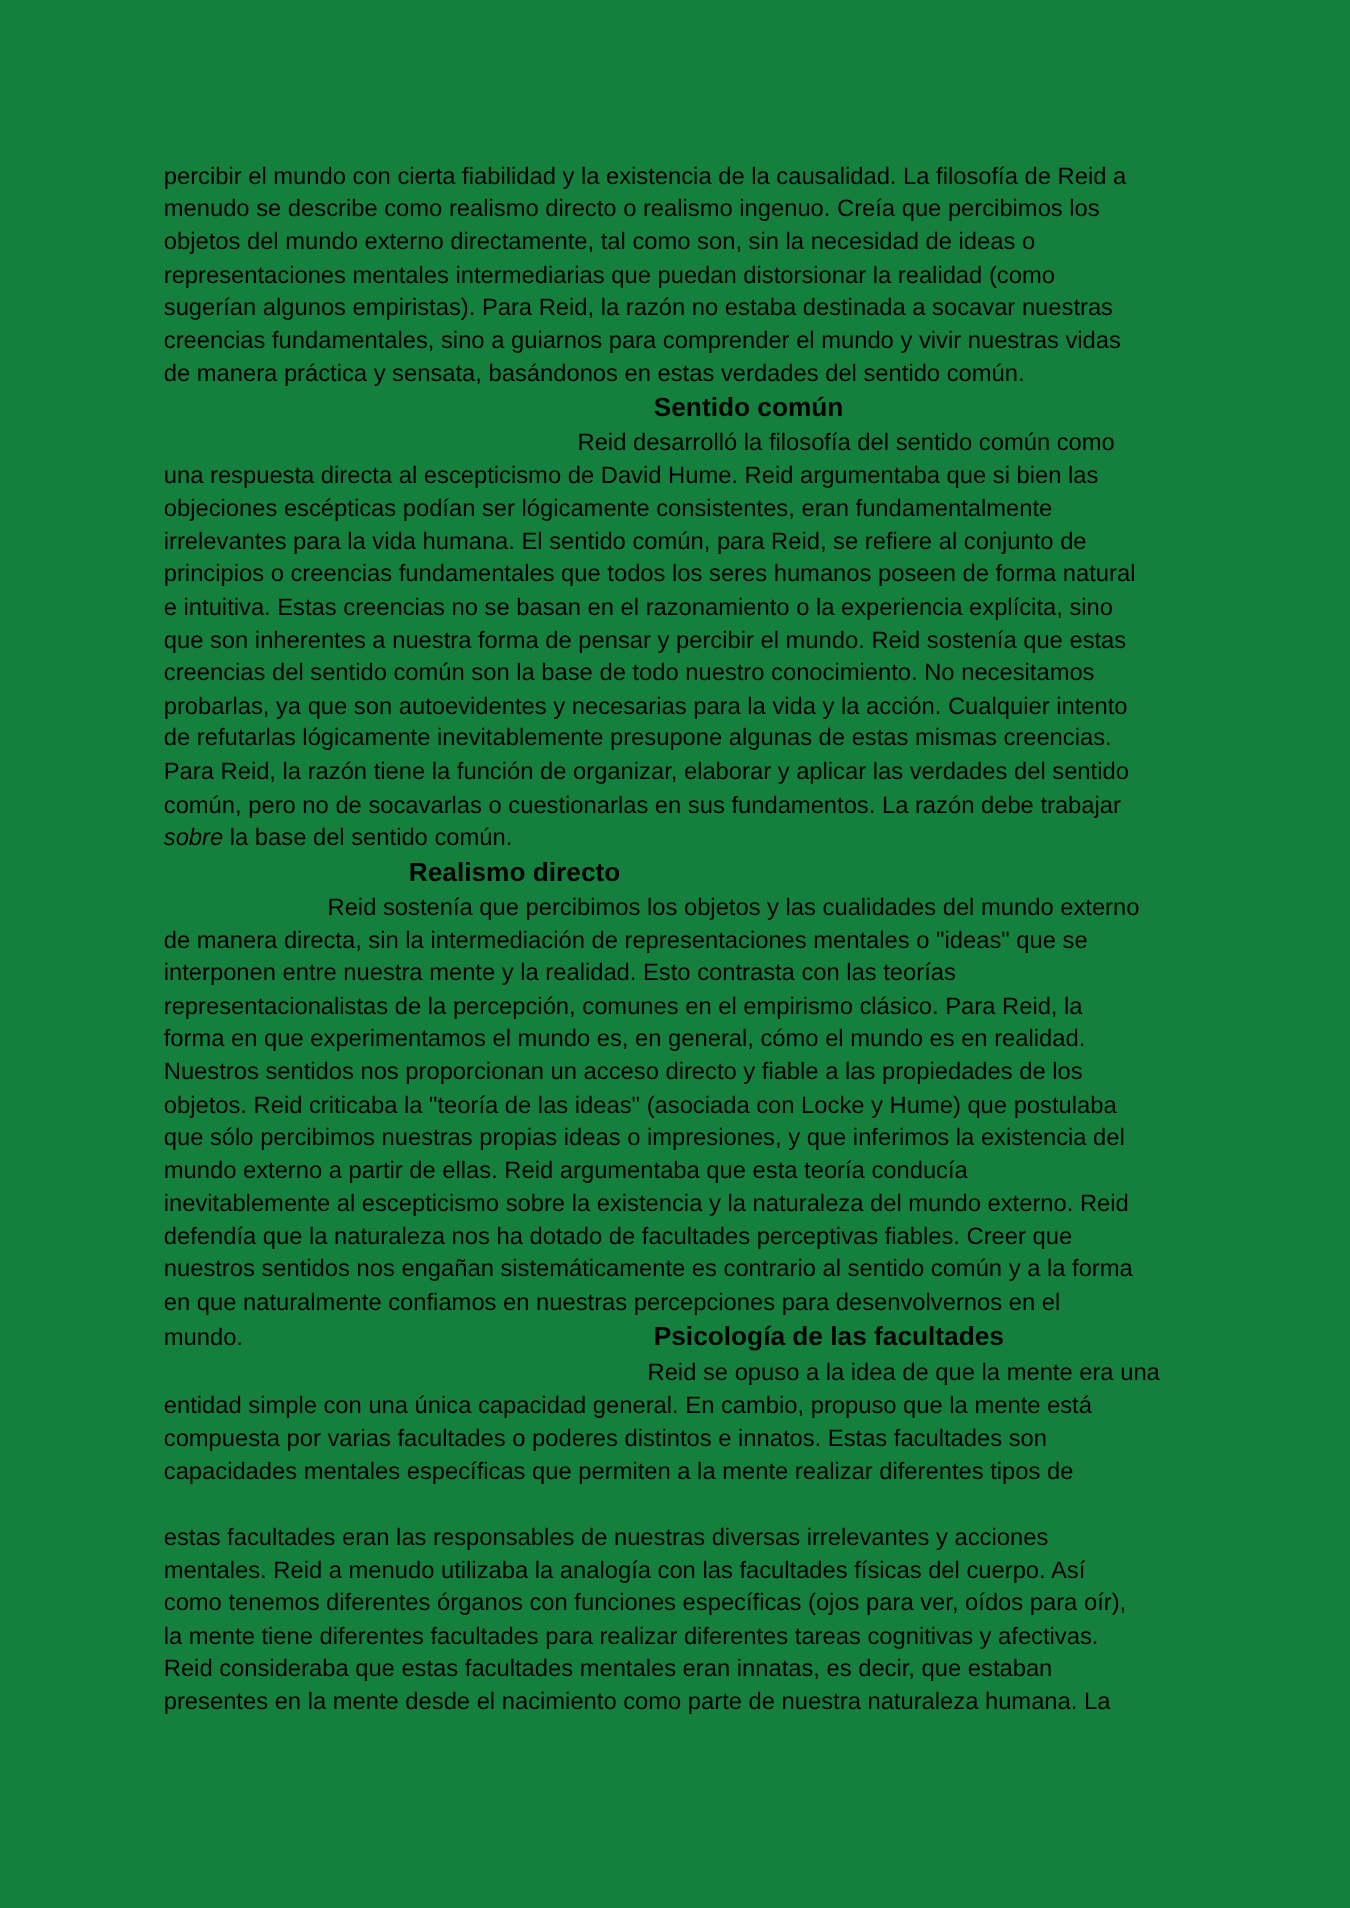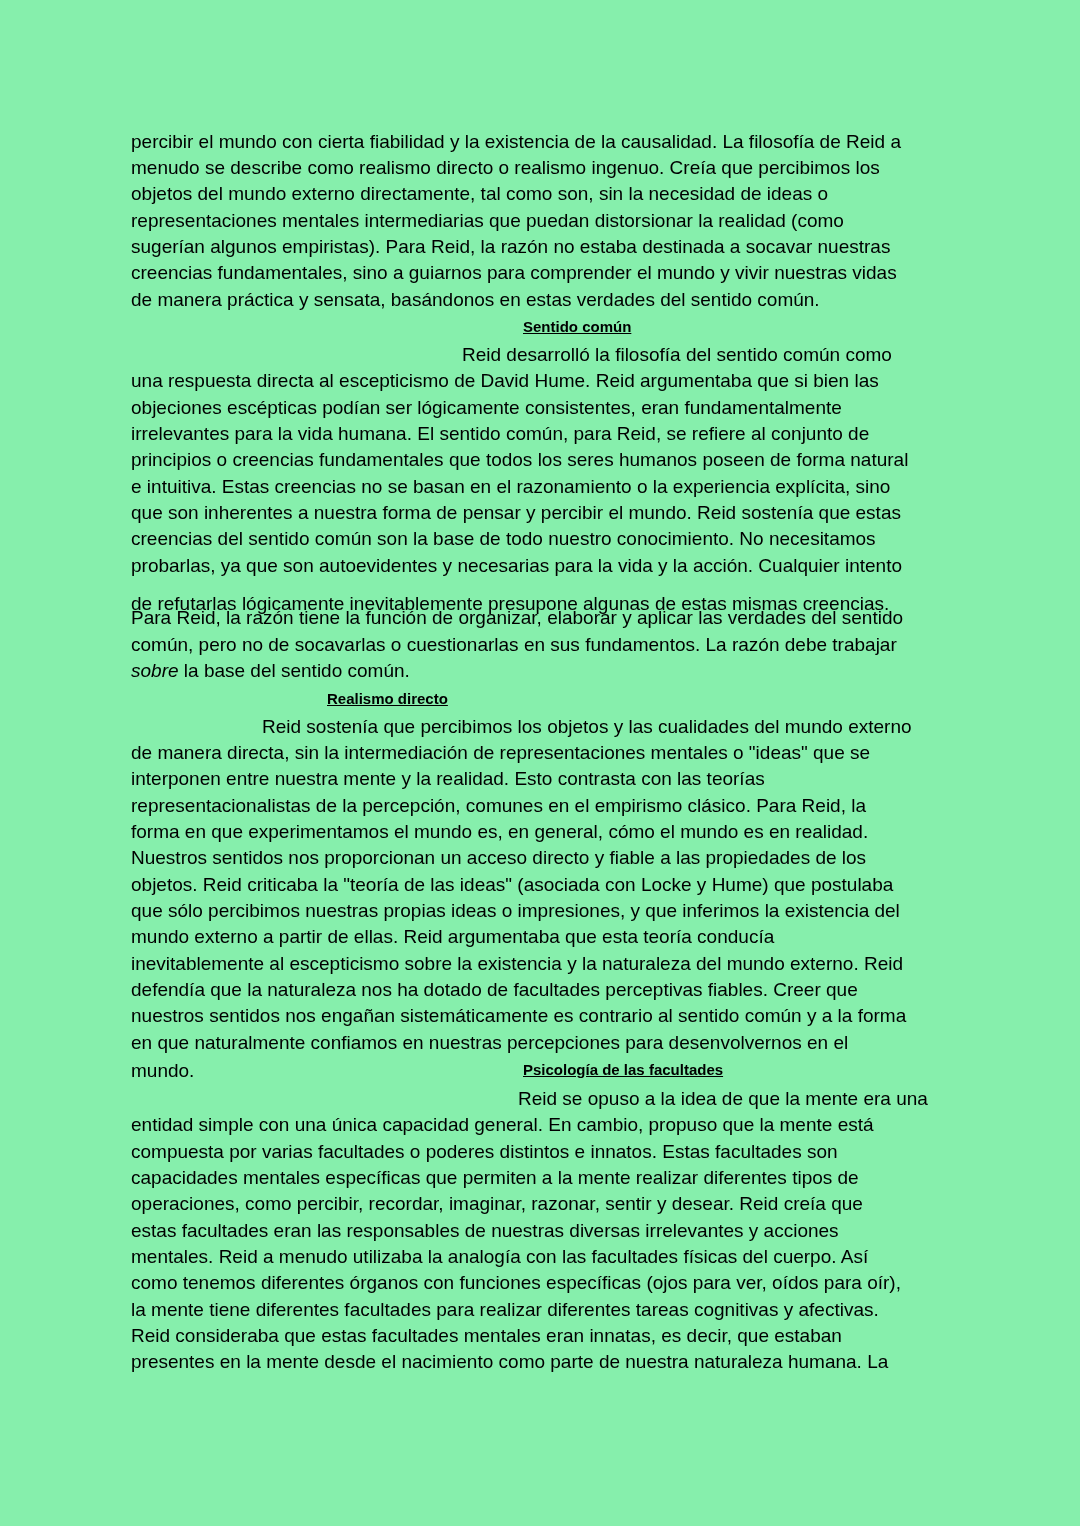--- a/index.html
+++ b/index.html
@@ -13,38 +13,37 @@
       position: relative;
       overflow: hidden;
       font-family: "Liberation Sans", sans-serif;
       color: #000000;
     }
     .page {
       position: absolute;
       left: 0; top: 0;
       width: 1080px;
       height: 1526px;
-      background: #86efac;
+      background: #15803d;
     }
     .line {
       position: absolute;
       left: 131px;
       white-space: nowrap;
       font-size: 19px;
       line-height: 26px;
       height: 26px;
     }
     .heading {
       position: absolute;
       white-space: nowrap;
       font-weight: bold;
-      font-size: 15px;
+      font-size: 21px;
       line-height: 28px;
       height: 28px;
-      text-decoration: underline;
     }
     em { }
   </style>
 </head>
 <body>
 
 <div class="page">
 
   <div class="line" style="top:129px">percibir el mundo con cierta fiabilidad y la existencia de la causalidad. La filosofía de Reid a</div>
   <div class="line" style="top:155px">menudo se describe como realismo directo o realismo ingenuo. Creía que percibimos los</div>
@@ -57,21 +56,21 @@
   <div class="heading" style="top:313px; left:523px">Sentido común</div>
   <div class="line" style="top:342px; left:462px">Reid desarrolló la filosofía del sentido común como</div>
   <div class="line" style="top:368px">una respuesta directa al escepticismo de David Hume. Reid argumentaba que si bien las</div>
   <div class="line" style="top:395px">objeciones escépticas podían ser lógicamente consistentes, eran fundamentalmente</div>
   <div class="line" style="top:421px">irrelevantes para la vida humana. El sentido común, para Reid, se refiere al conjunto de</div>
   <div class="line" style="top:447px">principios o creencias fundamentales que todos los seres humanos poseen de forma natural</div>
   <div class="line" style="top:474px">e intuitiva. Estas creencias no se basan en el razonamiento o la experiencia explícita, sino</div>
   <div class="line" style="top:500px">que son inherentes a nuestra forma de pensar y percibir el mundo. Reid sostenía que estas</div>
   <div class="line" style="top:526px">creencias del sentido común son la base de todo nuestro conocimiento. No necesitamos</div>
   <div class="line" style="top:553px">probarlas, ya que son autoevidentes y necesarias para la vida y la acción. Cualquier intento</div>
-  <div class="line" style="top:591px">de refutarlas lógicamente inevitablemente presupone algunas de estas mismas creencias.</div>
+  <div class="line" style="top:578px">de refutarlas lógicamente inevitablemente presupone algunas de estas mismas creencias.</div>
   <div class="line" style="top:605px">Para Reid, la razón tiene la función de organizar, elaborar y aplicar las verdades del sentido</div>
   <div class="line" style="top:632px">común, pero no de socavarlas o cuestionarlas en sus fundamentos. La razón debe trabajar</div>
   <div class="line" style="top:658px"><em>sobre</em><span> la base del sentido común.</span></div>
 
   <div class="heading" style="top:685px; left:327px">Realismo directo</div>
   <div class="line" style="top:714px; left:262px">Reid sostenía que percibimos los objetos y las cualidades del mundo externo</div>
   <div class="line" style="top:740px">de manera directa, sin la intermediación de representaciones mentales o "ideas" que se</div>
   <div class="line" style="top:766px">interponen entre nuestra mente y la realidad. Esto contrasta con las teorías</div>
   <div class="line" style="top:793px">representacionalistas de la percepción, comunes en el empirismo clásico. Para Reid, la</div>
   <div class="line" style="top:819px">forma en que experimentamos el mundo es, en general, cómo el mundo es en realidad.</div>
@@ -83,21 +82,20 @@
   <div class="line" style="top:951px">inevitablemente al escepticismo sobre la existencia y la naturaleza del mundo externo. Reid</div>
   <div class="line" style="top:1003px">nuestros sentidos nos engañan sistemáticamente es contrario al sentido común y a la forma</div>
   <div class="line" style="top:1030px">en que naturalmente confiamos en nuestras percepciones para desenvolvernos en el</div>
   <div class="line" style="top:1058px">mundo.</div>
 
   <div class="heading" style="top:1056px; left:523px">Psicología de las facultades</div>
   <div class="line" style="top:1086px; left:518px">Reid se opuso a la idea de que la mente era una</div>
   <div class="line" style="top:1112px">entidad simple con una única capacidad general. En cambio, propuso que la mente está</div>
   <div class="line" style="top:1139px">compuesta por varias facultades o poderes distintos e innatos. Estas facultades son</div>
   <div class="line" style="top:1165px">capacidades mentales específicas que permiten a la mente realizar diferentes tipos de</div>
-  <div class="line" style="top:1191px">operaciones, como percibir, recordar, imaginar, razonar, sentir y desear. Reid creía que</div>
   <div class="line" style="top:1218px">estas facultades eran las responsables de nuestras diversas irrelevantes y acciones</div>
   <div class="line" style="top:1244px">mentales. Reid a menudo utilizaba la analogía con las facultades físicas del cuerpo. Así</div>
   <div class="line" style="top:1270px">como tenemos diferentes órganos con funciones específicas (ojos para ver, oídos para oír),</div>
   <div class="line" style="top:1297px">la mente tiene diferentes facultades para realizar diferentes tareas cognitivas y afectivas.</div>
   <div class="line" style="top:1323px">Reid consideraba que estas facultades mentales eran innatas, es decir, que estaban</div>
   <div class="line" style="top:1349px">presentes en la mente desde el nacimiento como parte de nuestra naturaleza humana. La</div>
 
 </div>
 
 </body></html>

